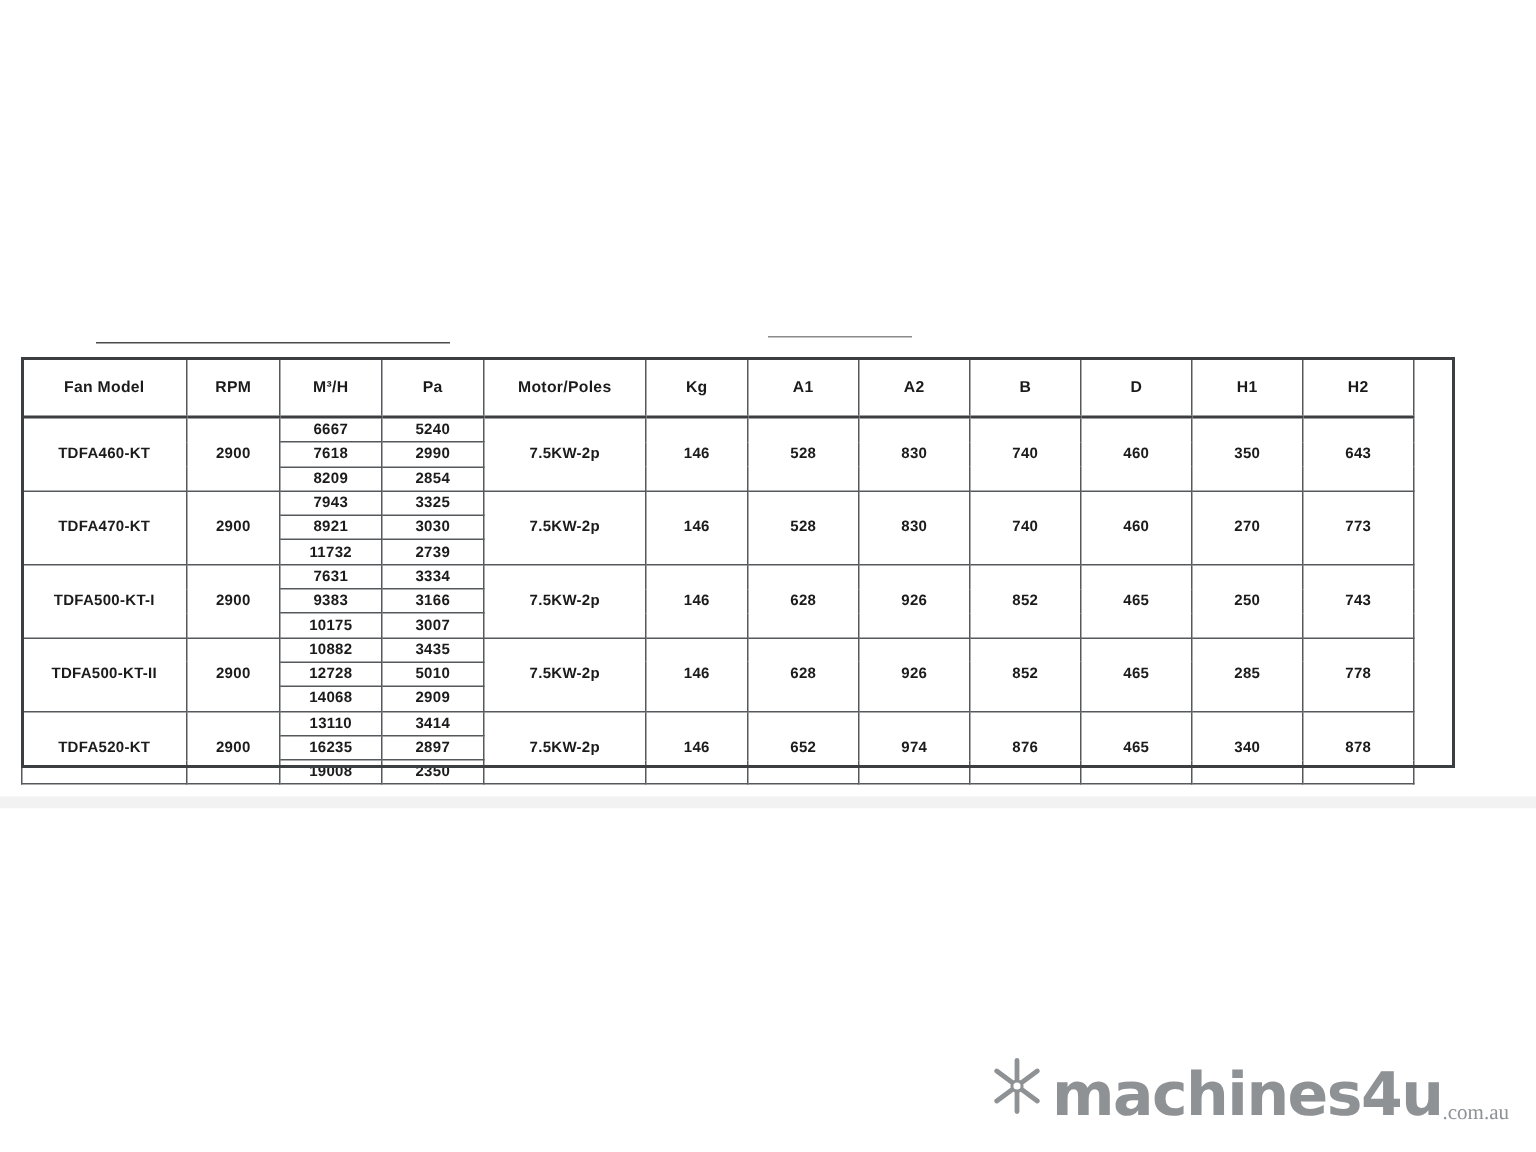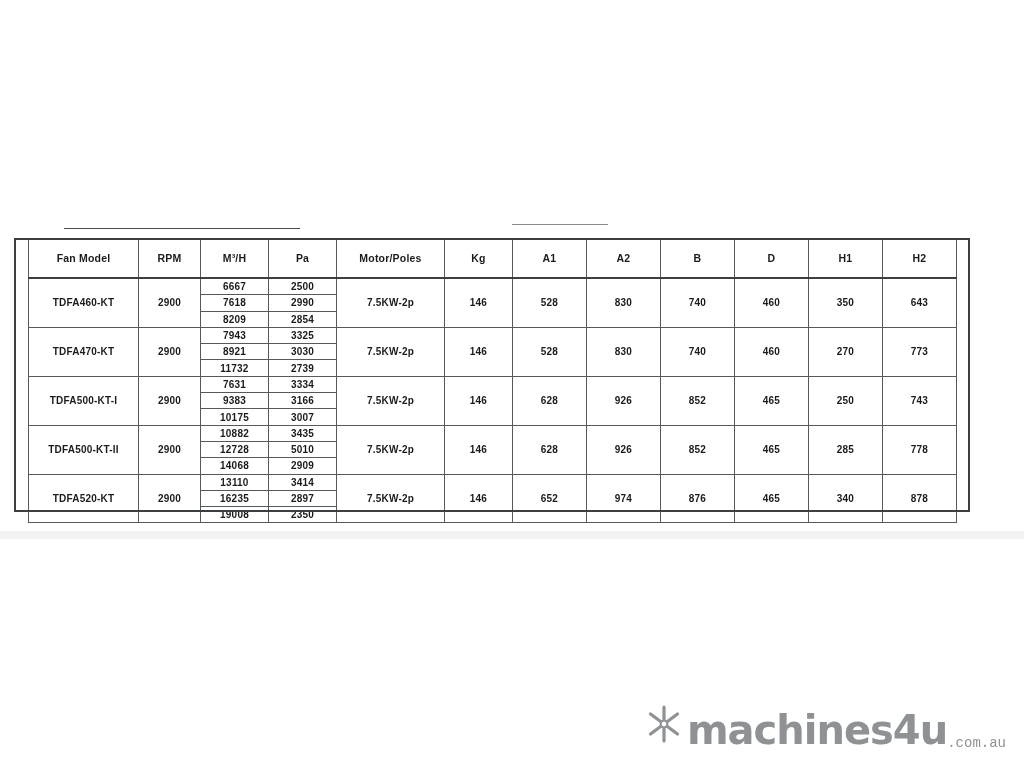--- a/index.html
+++ b/index.html
@@ -56,21 +56,21 @@
   .stray-line-right {
     position: absolute;
     left: 512px;
     top: 224px;
     width: 96px;
     height: 1px;
     background: #8a8a8a;
   }
   table.spec {
     position: absolute;
-    left: 28px;
+    left: 14px;
     top: 238px;
     border-collapse: collapse;
     table-layout: fixed;
     background: #ffffff;
   }
   table.spec td, table.spec th {
     border: 1px solid #55595c;
     text-align: center;
     vertical-align: middle;
     color: #1b1b1b;
@@ -144,21 +144,21 @@
     letter-spacing: -1px;
     font-family: "DejaVu Sans", sans-serif;
   }
   .wm-main .four {
     color: #8e9295;
   }
   .wm-sub {
     font-size: 14px;
     color: #8e9295;
     margin-top: 2px;
-    font-family: Liberation Mono, monospace;
+    font-family: Liberation Serif, serif;
   }
 </style>
 </head>
 <body>
 
 <div class="page">
   <div class="band-top"></div>
   <div class="sheet"></div>
   <div class="stray-line-left"></div>
   <div class="stray-line-right"></div>
@@ -193,21 +193,21 @@
         <th>H1</th>
         <th>H2</th>
       </tr>
     </thead>
     <tbody>
 
       <tr class="rowgroup-start">
         <td class="model" rowspan="3">TDFA460-KT</td>
         <td class="rpm" rowspan="3">2900</td>
         <td class="sub">6667</td>
-        <td class="sub">2500</td>
+        <td class="sub">5240</td>
         <td class="motor" rowspan="3">7.5KW-2p</td>
         <td class="kg" rowspan="3">146</td>
         <td class="a1" rowspan="3">528</td>
         <td class="a2" rowspan="3">830</td>
         <td class="b" rowspan="3">740</td>
         <td class="d" rowspan="3">460</td>
         <td class="h1" rowspan="3">350</td>
         <td class="h2" rowspan="3">643</td>
       </tr>
       <tr>

